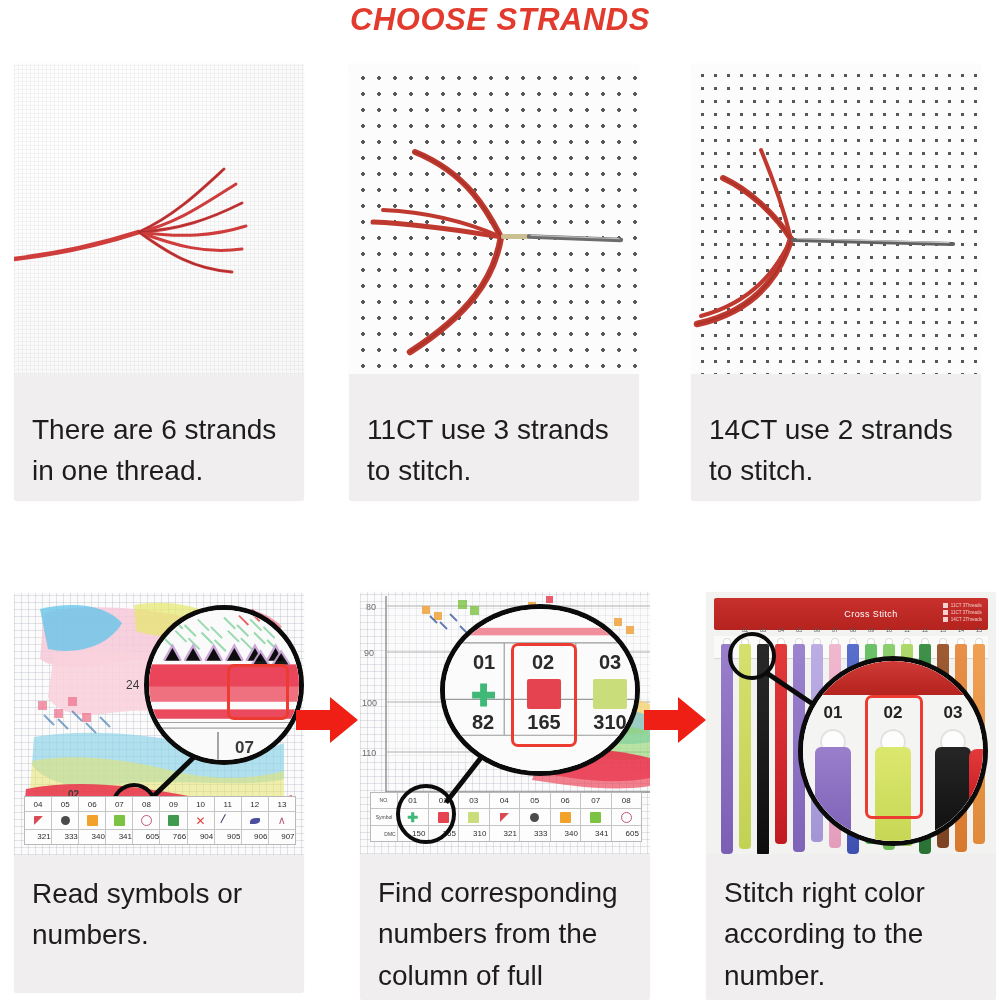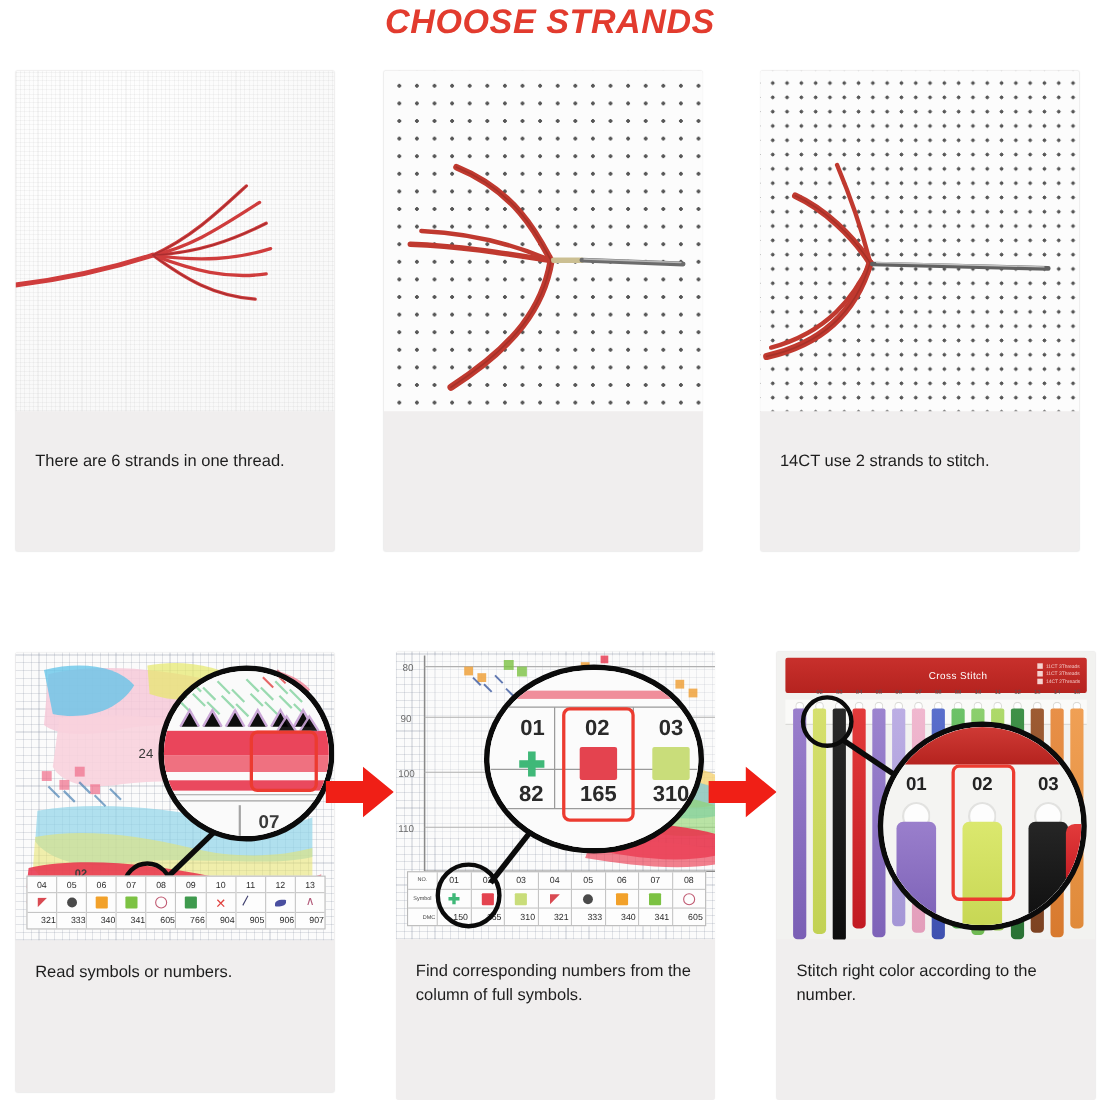--- a/index.html
+++ b/index.html
@@ -29,21 +29,21 @@
     position:absolute;
     background:#f0eeee;
     border-radius:3px;
     overflow:hidden;
     box-shadow:0 0 1px rgba(0,0,0,.08);
   }
   .photo{position:absolute;left:0;top:0;overflow:hidden;}
   .caption{
     position:absolute;left:0;
     color:#1d1d1d;
-    font-size:15px;
+    font-size:28px;
     line-height:1.48;
     padding:0 18px;
     box-sizing:border-box;
   }
 
   
   #card-strands-6{left:14px;top:64px;width:290px;height:437px;}
   #card-11ct{left:349px;top:64px;width:290px;height:437px;}
   #card-14ct{left:691px;top:64px;width:290px;height:437px;}
   .row1 .photo{width:290px;height:310px;}
@@ -230,20 +230,21 @@
         </g>
         <g stroke="#8e2a22" fill="none" stroke-linecap="round" opacity=".5">
           <path d="M152 173 C140 150 120 110 66 88" stroke-width="1.6"></path>
           <path d="M152 173 C145 215 120 250 61 288" stroke-width="1.6"></path>
         </g>
         <rect x="152" y="170" width="30" height="5" fill="#cbbf92" rx="2"></rect>
         <path d="M180 172.5 L272 176" stroke="#6c6c6c" stroke-width="4.4" stroke-linecap="round"></path>
         <path d="M182 171.4 L270 174.6" stroke="#b9b9b9" stroke-width="1.4" stroke-linecap="round"></path>
       </svg>
     </div>
+    <div class="caption">11CT use 3 strands to stitch.</div>
   </div>
 
   <div class="card row1" id="card-14ct">
     <div class="photo">
       <div class="aida ct14"></div>
       <svg viewBox="0 0 290 310" style="position:absolute;inset:0;width:100%;height:100%;">
         <g stroke="#c0392f" fill="none" stroke-linecap="round">
           <path d="M100 175 C92 142 80 110 70 86" stroke-width="4"></path>
           <path d="M100 175 C84 150 58 126 32 114" stroke-width="6"></path>
           <path d="M100 175 C88 215 60 248 6 260" stroke-width="6.5"></path>

